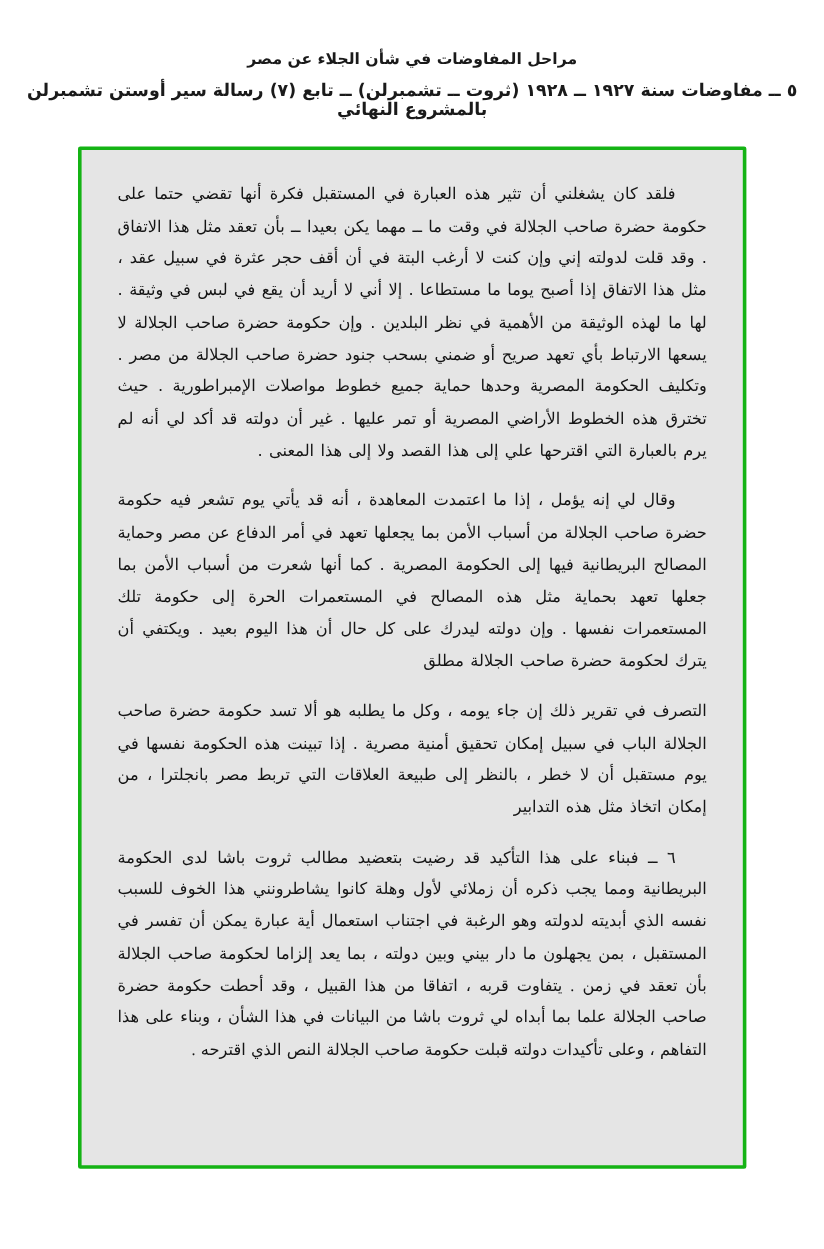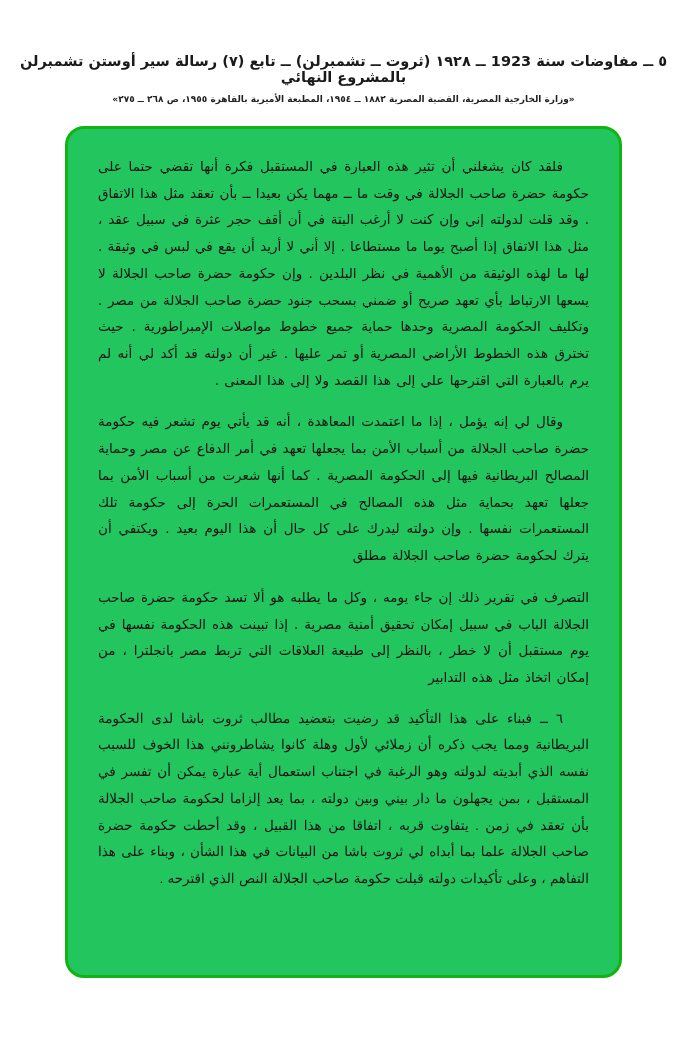--- a/index.html
+++ b/index.html
@@ -34,24 +34,24 @@
     font-weight: bold;
     margin-top: 9px;
     color: #222222;
   }
   .green-box {
     direction: rtl;
     box-sizing: border-box;
     width: 557px;
     margin: 22px auto 0 auto;
     border: 3px solid #14b314;
-    border-radius: 19px;
+    border-radius: 2px;
     padding: 24px 30px 36px 30px;
     min-height: 852px;
-    background: #22c55e;
+    background: #e5e5e5;
   }
   .green-box p {
     font-size: 13.5px;
     line-height: 1.98;
     text-align: justify;
     margin: 0 0 15px 0;
     color: #141414;
     word-spacing: 1px;
   }
   .green-box p.indent {
@@ -61,22 +61,22 @@
     margin-bottom: 0;
     font-family: Liberation Serif, serif;
   }
 </style>
 </head>
 <body>
 
 <div class="page">
 
   <header class="doc-header">
-    <div class="doc-subtitle">٥ ــ مفاوضات سنة 1923 ــ ١٩٢٨ (ثروت ــ تشمبرلن) ــ تابع (٧) رسالة سير أوستن تشمبرلن بالمشروع النهائي</div>
-    <div class="doc-citation">«وزارة الخارجية المصرية، القضية المصرية ١٨٨٢ ــ ١٩٥٤، المطبعة الأميرية بالقاهرة ١٩٥٥، ص ٢٦٨ ــ ٢٧٥»</div>
+    <div class="doc-title">مراحل المفاوضات في شأن الجلاء عن مصر</div>
+    <div class="doc-subtitle">٥ ــ مفاوضات سنة ١٩٢٧ ــ ١٩٢٨ (ثروت ــ تشمبرلن) ــ تابع (٧) رسالة سير أوستن تشمبرلن بالمشروع النهائي</div>
   </header>
 
   <div class="green-box">
     <p class="indent">فلقد كان يشغلني أن تثير هذه العبارة في المستقبل فكرة أنها تقضي حتما على حكومة حضرة صاحب الجلالة في وقت ما ــ مهما يكن بعيدا ــ بأن تعقد مثل هذا الاتفاق .  وقد قلت لدولته إني وإن كنت لا أرغب البتة في أن أقف حجر عثرة في سبيل عقد ، مثل هذا الاتفاق إذا أصبح يوما ما مستطاعا . إلا أني لا أريد أن يقع في لبس في وثيقة . لها ما لهذه الوثيقة من الأهمية في نظر البلدين .  وإن حكومة حضرة صاحب الجلالة لا يسعها الارتباط بأي تعهد صريح أو ضمني بسحب جنود حضرة صاحب الجلالة من مصر . وتكليف الحكومة المصرية وحدها حماية جميع خطوط مواصلات الإمبراطورية . حيث تخترق هذه الخطوط الأراضي المصرية أو تمر عليها . غير أن دولته قد أكد لي أنه لم يرم بالعبارة التي اقترحها علي إلى هذا القصد ولا إلى هذا المعنى .</p>
     <p class="indent">وقال لي إنه يؤمل ، إذا ما اعتمدت المعاهدة ، أنه قد يأتي يوم تشعر فيه حكومة حضرة صاحب الجلالة من أسباب الأمن بما يجعلها تعهد في أمر الدفاع عن مصر وحماية المصالح البريطانية فيها إلى الحكومة المصرية . كما أنها شعرت من أسباب الأمن بما جعلها تعهد بحماية مثل هذه المصالح في المستعمرات الحرة إلى حكومة تلك المستعمرات نفسها .  وإن دولته ليدرك على كل حال أن هذا اليوم بعيد . ويكتفي أن يترك لحكومة حضرة صاحب الجلالة مطلق</p>
     <p>التصرف في تقرير ذلك إن جاء يومه ، وكل ما يطلبه هو ألا تسد حكومة حضرة صاحب الجلالة الباب في سبيل إمكان تحقيق أمنية مصرية . إذا تبينت هذه الحكومة نفسها في يوم مستقبل أن لا خطر ، بالنظر إلى طبيعة العلاقات التي تربط مصر بانجلترا ، من إمكان اتخاذ مثل هذه التدابير</p>
     <p class="indent">٦ ــ فبناء على هذا التأكيد قد رضيت بتعضيد مطالب ثروت باشا لدى الحكومة البريطانية ومما يجب ذكره أن زملائي لأول وهلة كانوا يشاطرونني هذا الخوف للسبب نفسه الذي أبديته لدولته وهو الرغبة في اجتناب استعمال أية عبارة يمكن أن تفسر في المستقبل ، بمن يجهلون ما دار بيني وبين دولته ، بما يعد إلزاما لحكومة صاحب الجلالة بأن تعقد في زمن . يتفاوت قربه ، اتفاقا من هذا القبيل ، وقد أحطت حكومة حضرة صاحب الجلالة علما بما أبداه لي ثروت باشا من البيانات في هذا الشأن ، وبناء على هذا التفاهم ، وعلى تأكيدات دولته قبلت حكومة صاحب الجلالة النص الذي اقترحه .</p>
   </div>
 
 </div>

